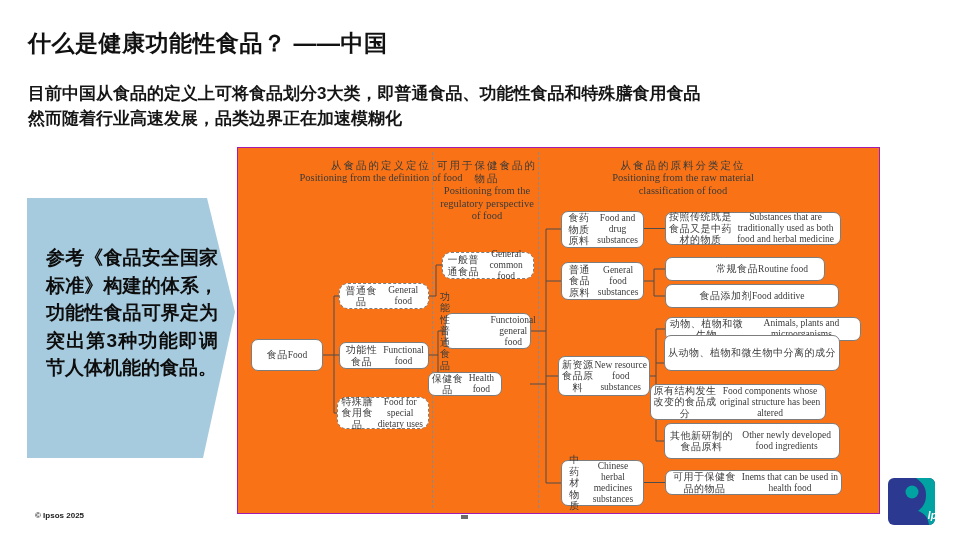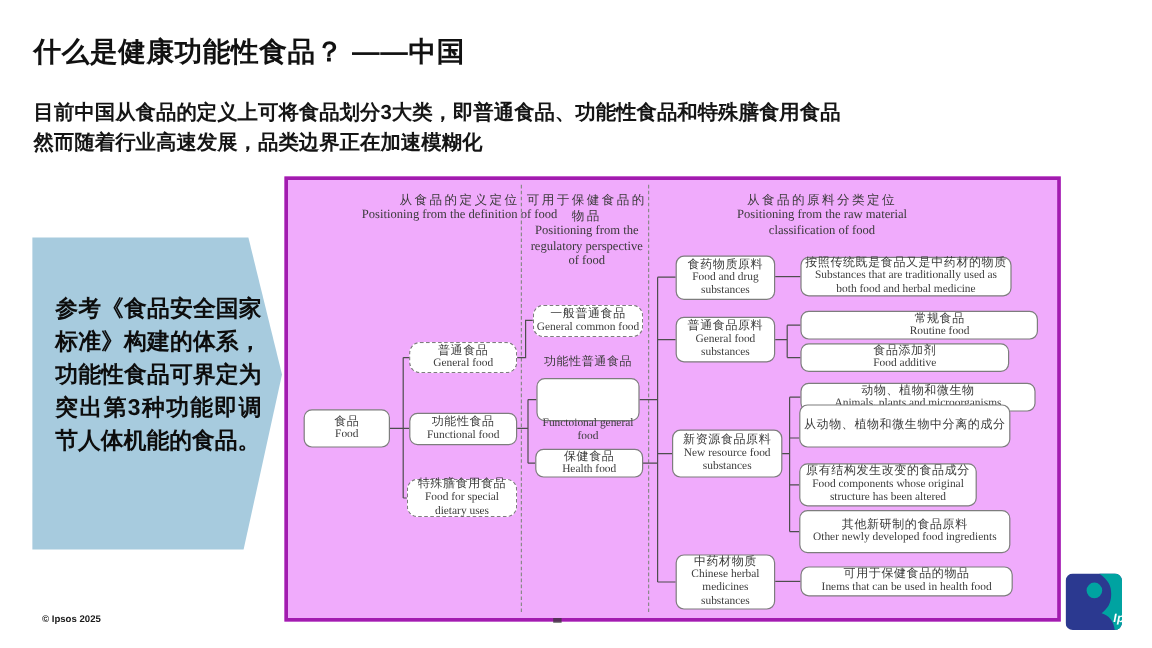--- a/index.html
+++ b/index.html
@@ -17,33 +17,33 @@
     left:28px;font-size:17px;font-weight:800;color:#151515;white-space:nowrap;
   }
   
   #callout-arrow-svg{left:0;top:0;}
   #callout-text{
     left:46px;top:244px;width:172px;font-size:19px;font-weight:800;
     color:#0d0d0d;line-height:27.5px;text-align:justify;
   }
   
   #diagram-panel{
-    left:237px;top:147px;width:641px;height:365px;background:#f0abfc;
-    border:3px solid #a21caf;font-family:"Liberation Serif","DejaVu Serif",serif;
+    left:237px;top:147px;width:641px;height:365px;background:#f97316;
+    border:1px solid #a21caf;font-family:"Liberation Serif","DejaVu Serif",serif;
   }
   .col-header{position:absolute;text-align:center;color:#3a3a3a;}
   .hdr-zh{font-size:10.5px;letter-spacing:2px;line-height:13px;}
   .hdr-en{font-size:10.5px;line-height:12.5px;}
   .col-sep{
     position:absolute;top:4px;height:356px;width:0;
     border-left:1px dashed #8a8a8a;
   }
   .node{
     position:absolute;border:1px solid #7d7d7d;border-radius:7px;background:#ffffff;
-    display:flex;flex-direction:column;justify-content:center;align-items:center;
+    display:flex;flex-direction:row;justify-content:center;align-items:center;
     text-align:center;color:#3b3b3b;padding:1px 2px;box-sizing:border-box;
   }
   .node.dashed{border-style:dashed;border-radius:9px;}
   .node .zh{font-size:10px;line-height:11.5px;letter-spacing:0.5px;}
   .node .en{font-size:9.5px;line-height:11px;}
   #connector-svg{position:absolute;left:0;top:0;pointer-events:none;}
   #connector-svg path{fill:none;stroke:#4d4d4d;stroke-width:1;}
   
   #footer-copyright{left:35px;top:511px;font-size:8px;font-weight:700;color:#1a1a1a;}
   #page-number-mark{left:461px;top:515px;width:7px;height:4px;background:#3a3a3a;opacity:.75;}
@@ -114,21 +114,21 @@
   </div>
 
   <div class="node dashed" style="left:204px;top:104px;width:92px;height:27px;">
     <div class="zh">一般普通食品</div>
     <div class="en">General common food</div>
   </div>
   <div class="node" style="left:207px;top:165px;width:86px;height:36px;gap:40px;">
     <div class="zh">功能性普通食品</div>
     <div class="en">Functoional general food</div>
   </div>
-  <div class="node" style="left:206px;top:224px;width:90px;height:24px;">
+  <div class="node" style="left:190px;top:224px;width:74px;height:24px;">
     <div class="zh">保健食品</div>
     <div class="en">Health food</div>
   </div>
 
   <div class="node" style="left:323px;top:63px;width:83px;height:37px;">
     <div class="zh">食药物质原料</div>
     <div class="en">Food and drug substances</div>
   </div>
   <div class="node" style="left:323px;top:114px;width:83px;height:38px;">
     <div class="zh">普通食品原料</div>
@@ -140,36 +140,36 @@
   </div>
   <div class="node" style="left:323px;top:312px;width:83px;height:46px;">
     <div class="zh">中药材物质</div>
     <div class="en">Chinese herbal medicines substances</div>
   </div>
 
   <div class="node" style="left:427px;top:64px;width:176px;height:33px;">
     <div class="zh">按照传统既是食品又是中药材的物质</div>
     <div class="en">Substances that are traditionally used as both food and herbal medicine</div>
   </div>
-  <div class="node" style="left:427px;top:109px;width:198px;height:24px;padding-left:36px;">
+  <div class="node" style="left:427px;top:109px;width:160px;height:24px;padding-left:36px;">
     <div class="zh">常规食品</div>
     <div class="en">Routine food</div>
   </div>
   <div class="node" style="left:427px;top:136px;width:174px;height:24px;">
     <div class="zh">食品添加剂</div>
     <div class="en">Food additive</div>
   </div>
   <div class="node" style="left:427px;top:169px;width:196px;height:24px;">
     <div class="zh">动物、植物和微生物</div>
     <div class="en">Animals, plants and microorganisms</div>
   </div>
   <div class="node" style="left:426px;top:187px;width:176px;height:36px;">
     <div class="zh">从动物、植物和微生物中分离的成分</div>
   </div>
-  <div class="node" style="left:426px;top:236px;width:148px;height:36px;">
+  <div class="node" style="left:412px;top:236px;width:176px;height:36px;">
     <div class="zh">原有结构发生改变的食品成分</div>
     <div class="en">Food components whose original structure has been altered</div>
   </div>
   <div class="node" style="left:427px;top:322px;width:177px;height:25px;">
     <div class="zh">可用于保健食品的物品</div>
     <div class="en">Inems that can be used in health food</div>
   </div>
   <div class="node" style="left:426px;top:275px;width:176px;height:36px;">
     <div class="zh">其他新研制的食品原料</div>
     <div class="en">Other newly developed food ingredients</div>

